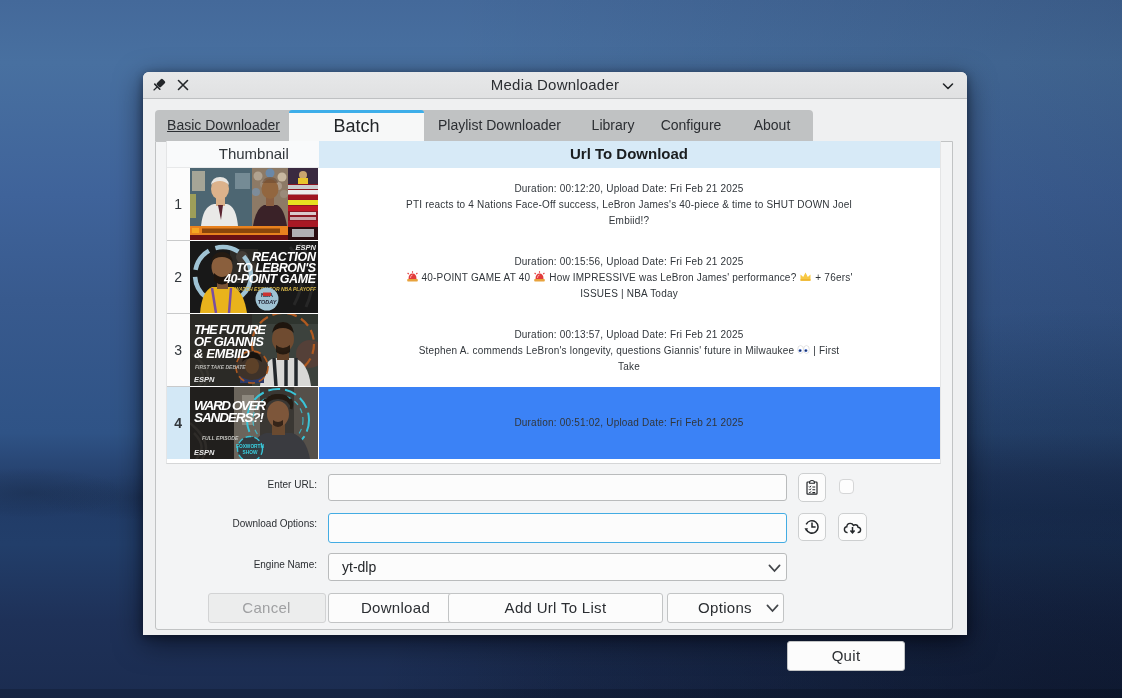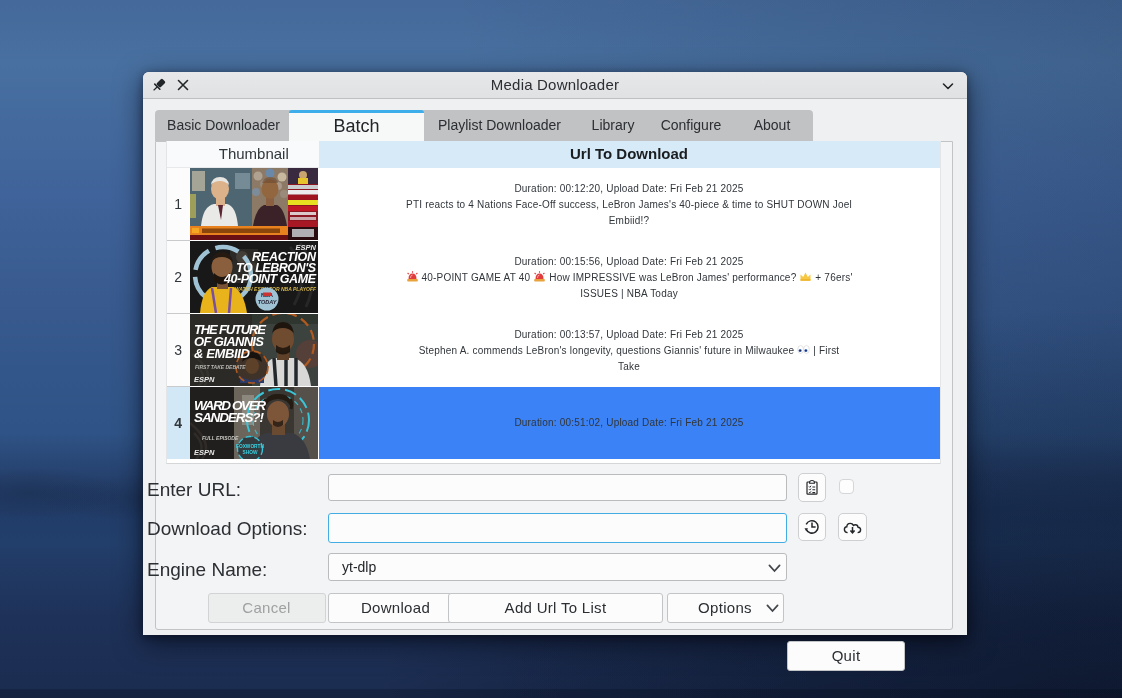--- a/index.html
+++ b/index.html
@@ -28,21 +28,21 @@
   .thead-left{position:absolute;left:0;top:0;width:151.5px;height:27px;background:#f9fafb;border-bottom:1px solid #e8e9ea;box-sizing:border-box;}
   .thead-left span{display:block;text-align:center;margin-left:22px;line-height:26px;font-size:15px;color:#31363b;}
   .thead-right{position:absolute;left:151.5px;top:0;width:621px;height:27px;background:#d7eaf7;line-height:26px;text-align:center;font-weight:bold;font-size:15px;color:#1b1e20;}
   .row{position:absolute;left:0;width:772.5px;}
   .numcell{position:absolute;left:0;top:0;width:22.5px;height:100%;background:#fcfcfc;border-bottom:1px solid #c9cacb;box-sizing:border-box;font-size:14px;color:#31363b;display:flex;align-items:center;justify-content:center;}
   .thumb{position:absolute;left:22.5px;top:0;width:128px;height:72px;overflow:hidden;}
   .urlcell{position:absolute;left:151.5px;top:0;width:621px;height:100%;display:flex;flex-direction:column;align-items:center;justify-content:center;white-space:nowrap;font-size:10px;color:#31363b;text-align:center;line-height:16px;letter-spacing:0.2px;}
   .rowsel .numcell{background:#d3e8f6;font-weight:bold;border-bottom:0;}
   .rowsel .urlcell{background:#3b82f6;}
   
-  .lbl{position:absolute;font-size:19px;color:#2b2e32;width:170px;left:4px;}
+  .lbl{position:absolute;font-size:10px;color:#2b2e32;text-align:right;width:170px;left:4px;}
   .input{position:absolute;left:185px;width:459px;height:27px;background:#fcfcfc;border:1px solid #b9bbbc;border-radius:3px;box-sizing:border-box;}
   .input.focus{border:1.5px solid #43ace3;}
   .iconbtn{position:absolute;width:28px;height:28px;background:#fcfcfc;border:1px solid #cdcfd0;border-radius:5px;box-sizing:border-box;display:flex;align-items:center;justify-content:center;}
   .combo{position:absolute;left:185px;width:459px;height:28px;background:#fcfcfc;border:1px solid #b9bbbc;border-radius:3px;box-sizing:border-box;font-size:14px;color:#232629;line-height:26px;padding-left:13px;}
   
   .btn{position:absolute;height:30px;letter-spacing:0.3px;background:#fcfcfc;border:1px solid #c2c4c5;border-radius:3px;box-sizing:border-box;font-size:15px;color:#2b2e32;text-align:center;line-height:28px;}
   .btn.disabled{background:#eceded;border:1px solid #d2d3d4;color:#9fa0a2;text-align:center;}
 </style>
 </head>
 <body>
@@ -60,21 +60,21 @@
       </svg>
     <svg class="tbicon" style="left:31px;" viewBox="0 0 18 18">
         <path d="M4.5 4.5 L13.5 13.5 M13.5 4.5 L4.5 13.5" stroke="#232629" stroke-width="1.6" stroke-linecap="round"></path>
       </svg>
     <div class="title">Media Downloader</div>
     <svg class="tbicon" style="left:796px;top:5px;" viewBox="0 0 18 18">
         <path d="M4.5 7 L9 11.5 L13.5 7" fill="none" stroke="#232629" stroke-width="1.6" stroke-linecap="round" stroke-linejoin="round"></path>
       </svg>
   </div>
   <div class="tabstrip"></div>
-  <div class="tab" style="left:12px;width:137px;">Basic Downloader</div>
+  <div class="tab" style="left:12px;width:137px;text-decoration:underline;">Basic Downloader</div>
   <div class="tab" style="left:281px;width:151px;">Playlist Downloader</div>
   <div class="tab" style="left:434px;width:72px;">Library</div>
   <div class="tab" style="left:502px;width:92px;">Configure</div>
   <div class="tab" style="left:591px;width:76px;">About</div>
   <div class="tabsel">Batch Downloader</div>
   <div class="panel"></div>
   <div class="table">
     <div class="thead-left">
         <span>Thumbnail</span>
       </div>

